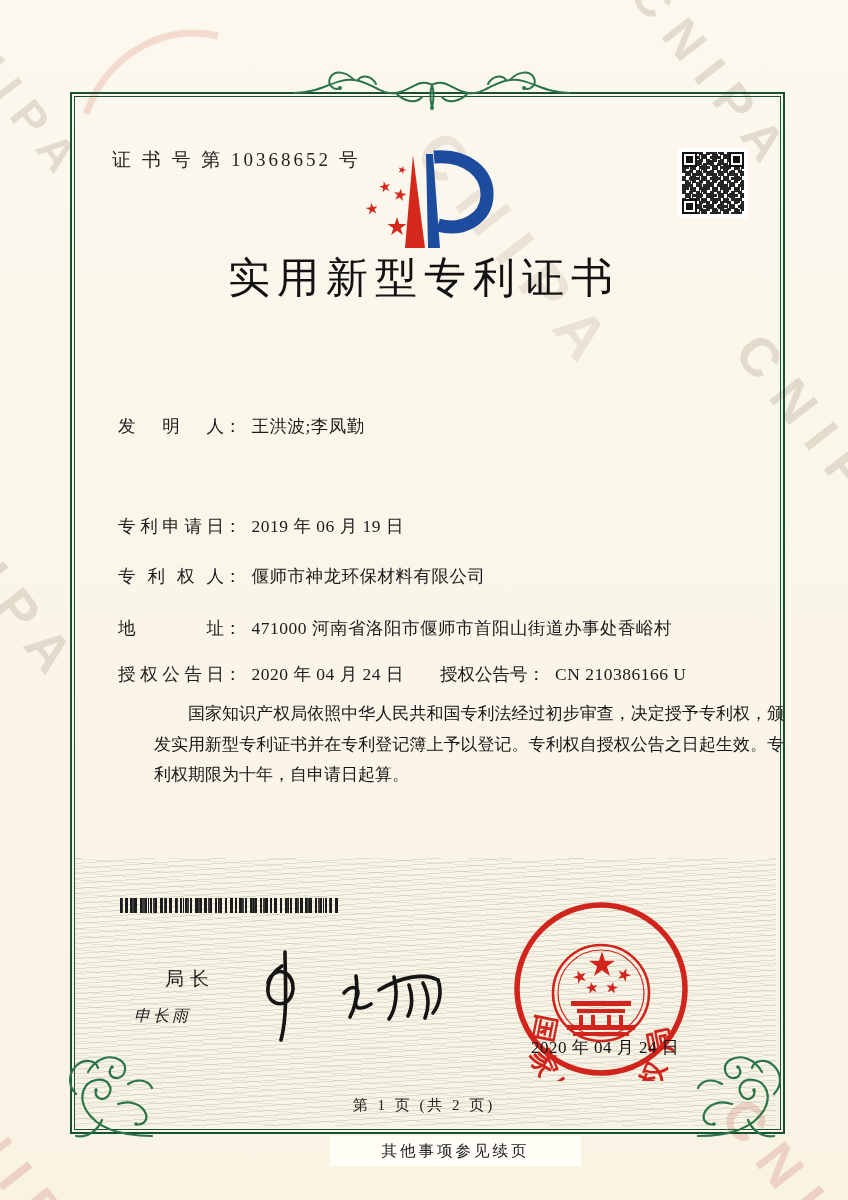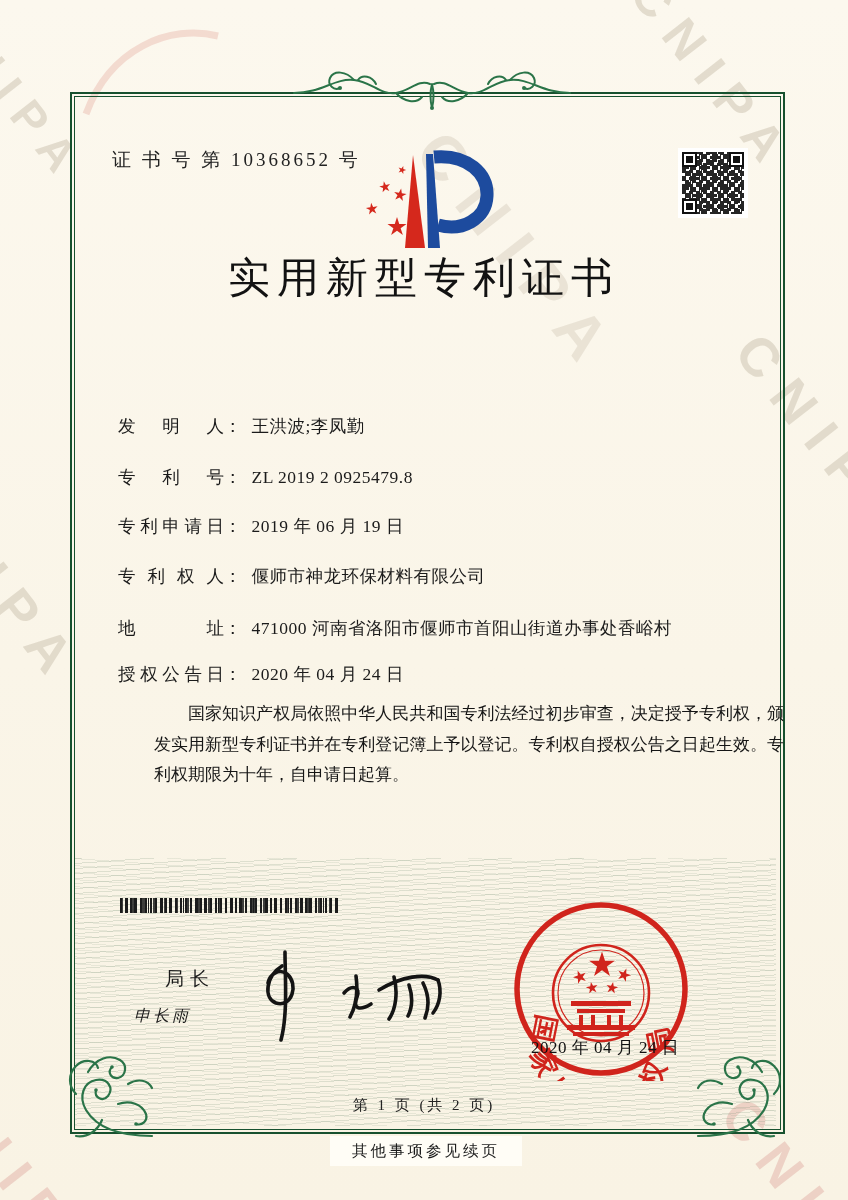--- a/index.html
+++ b/index.html
@@ -73,21 +73,21 @@
   .seal{position:absolute;left:509px;top:897px;z-index:6;}
   .seal-date{
     position:absolute;left:531px;top:1036px;width:145px;z-index:7;
     font-size:17px;letter-spacing:.5px;color:#111;white-space:nowrap;
   }
   .page-info{
     position:absolute;left:0;right:0;top:1096px;text-align:center;z-index:5;
     font-size:15px;letter-spacing:3px;color:#222;
   }
   .cont-note{
-    position:absolute;left:330px;top:1136px;width:192px;height:30px;z-index:5;
+    position:absolute;left:330px;top:1136px;width:251px;height:30px;z-index:5;
     background:#fffdf6;text-align:center;line-height:30px;font-size:15.5px;
     letter-spacing:3px;color:#1a1a1a;
   }
   .red-arc{position:absolute;left:80px;top:18px;z-index:1;opacity:.5;}
 </style>
 </head>
 <body>
 
 <div class="cert">
 
@@ -182,34 +182,34 @@
     <div class="fp tl"></div>
     <div class="fp tr"></div>
     <div class="fp bl"></div>
   </div>
 
   <div class="title">实用新型专利证书</div>
 
   <div class="frow" style="top:414px;">
     <span class="f-label">发明人</span><span class="f-colon">：</span><span class="f-value">王洪波;李凤勤</span>
   </div>
-  <div class="frow" style="top:465px;">
-    <span class="f-label">专利号</span><span class="f-colon">：</span><span class="f-value">ZL 2019 2 0925479.8</span>
-  </div>
   <div class="frow" style="top:514px;">
     <span class="f-label">专利申请日</span><span class="f-colon">：</span><span class="f-value">2019 年 06 月 19 日</span>
   </div>
   <div class="frow" style="top:564px;">
     <span class="f-label">专利权人</span><span class="f-colon">：</span><span class="f-value">偃师市神龙环保材料有限公司</span>
   </div>
   <div class="frow" style="top:616px;">
     <span class="f-label">地址</span><span class="f-colon">：</span><span class="f-value">471000 河南省洛阳市偃师市首阳山街道办事处香峪村</span>
   </div>
   <div class="frow" style="top:662px;">
     <span class="f-label">授权公告日</span><span class="f-colon">：</span><span class="f-value">2020 年 04 月 24 日</span>
+  </div>
+  <div class="frow2" style="top:662px;">
+    <span>授权公告号</span><span class="f-colon">：</span><span class="f-value">CN 210386166 U</span>
   </div>
 
   <div class="paras">
     <p>国家知识产权局依照中华人民共和国专利法经过初步审查，决定授予专利权，颁发实用新型专利证书并在专利登记簿上予以登记。专利权自授权公告之日起生效。专利权期限为十年，自申请日起算。</p>
   </div>
 
   <div class="barcode"></div>
 
   <div class="officer-title">局长</div>
   <div class="officer-name">申长雨</div>

